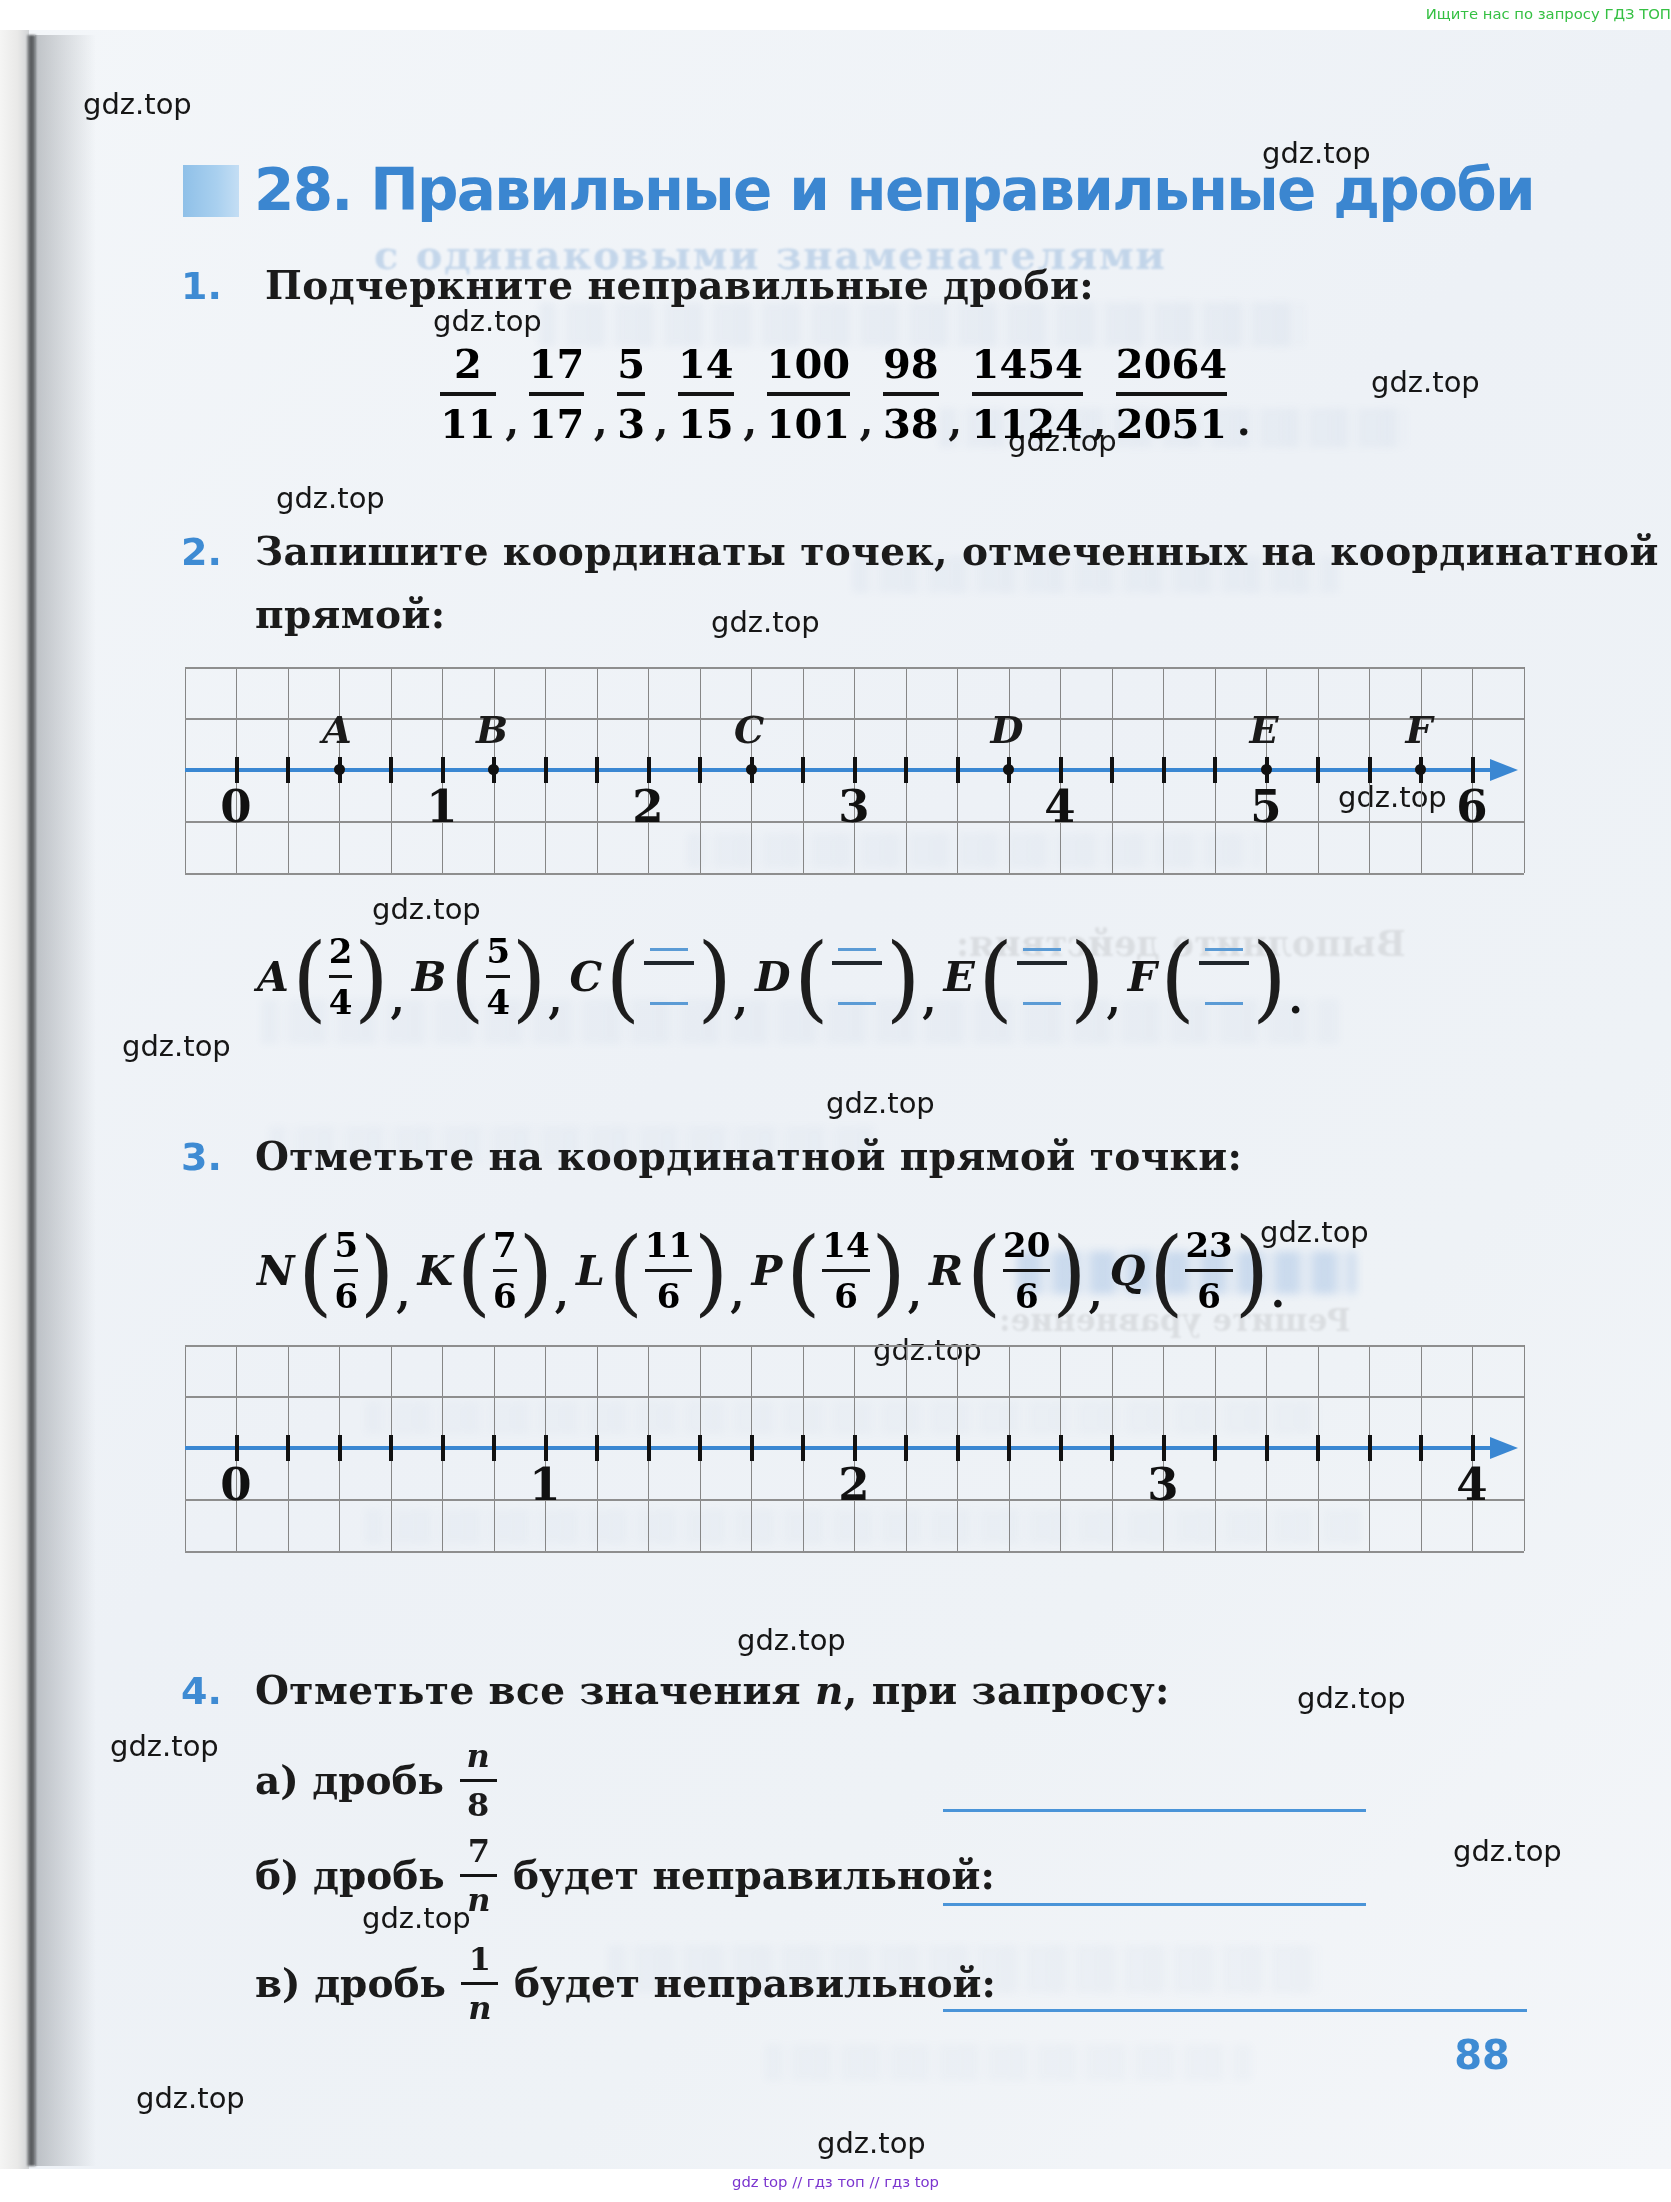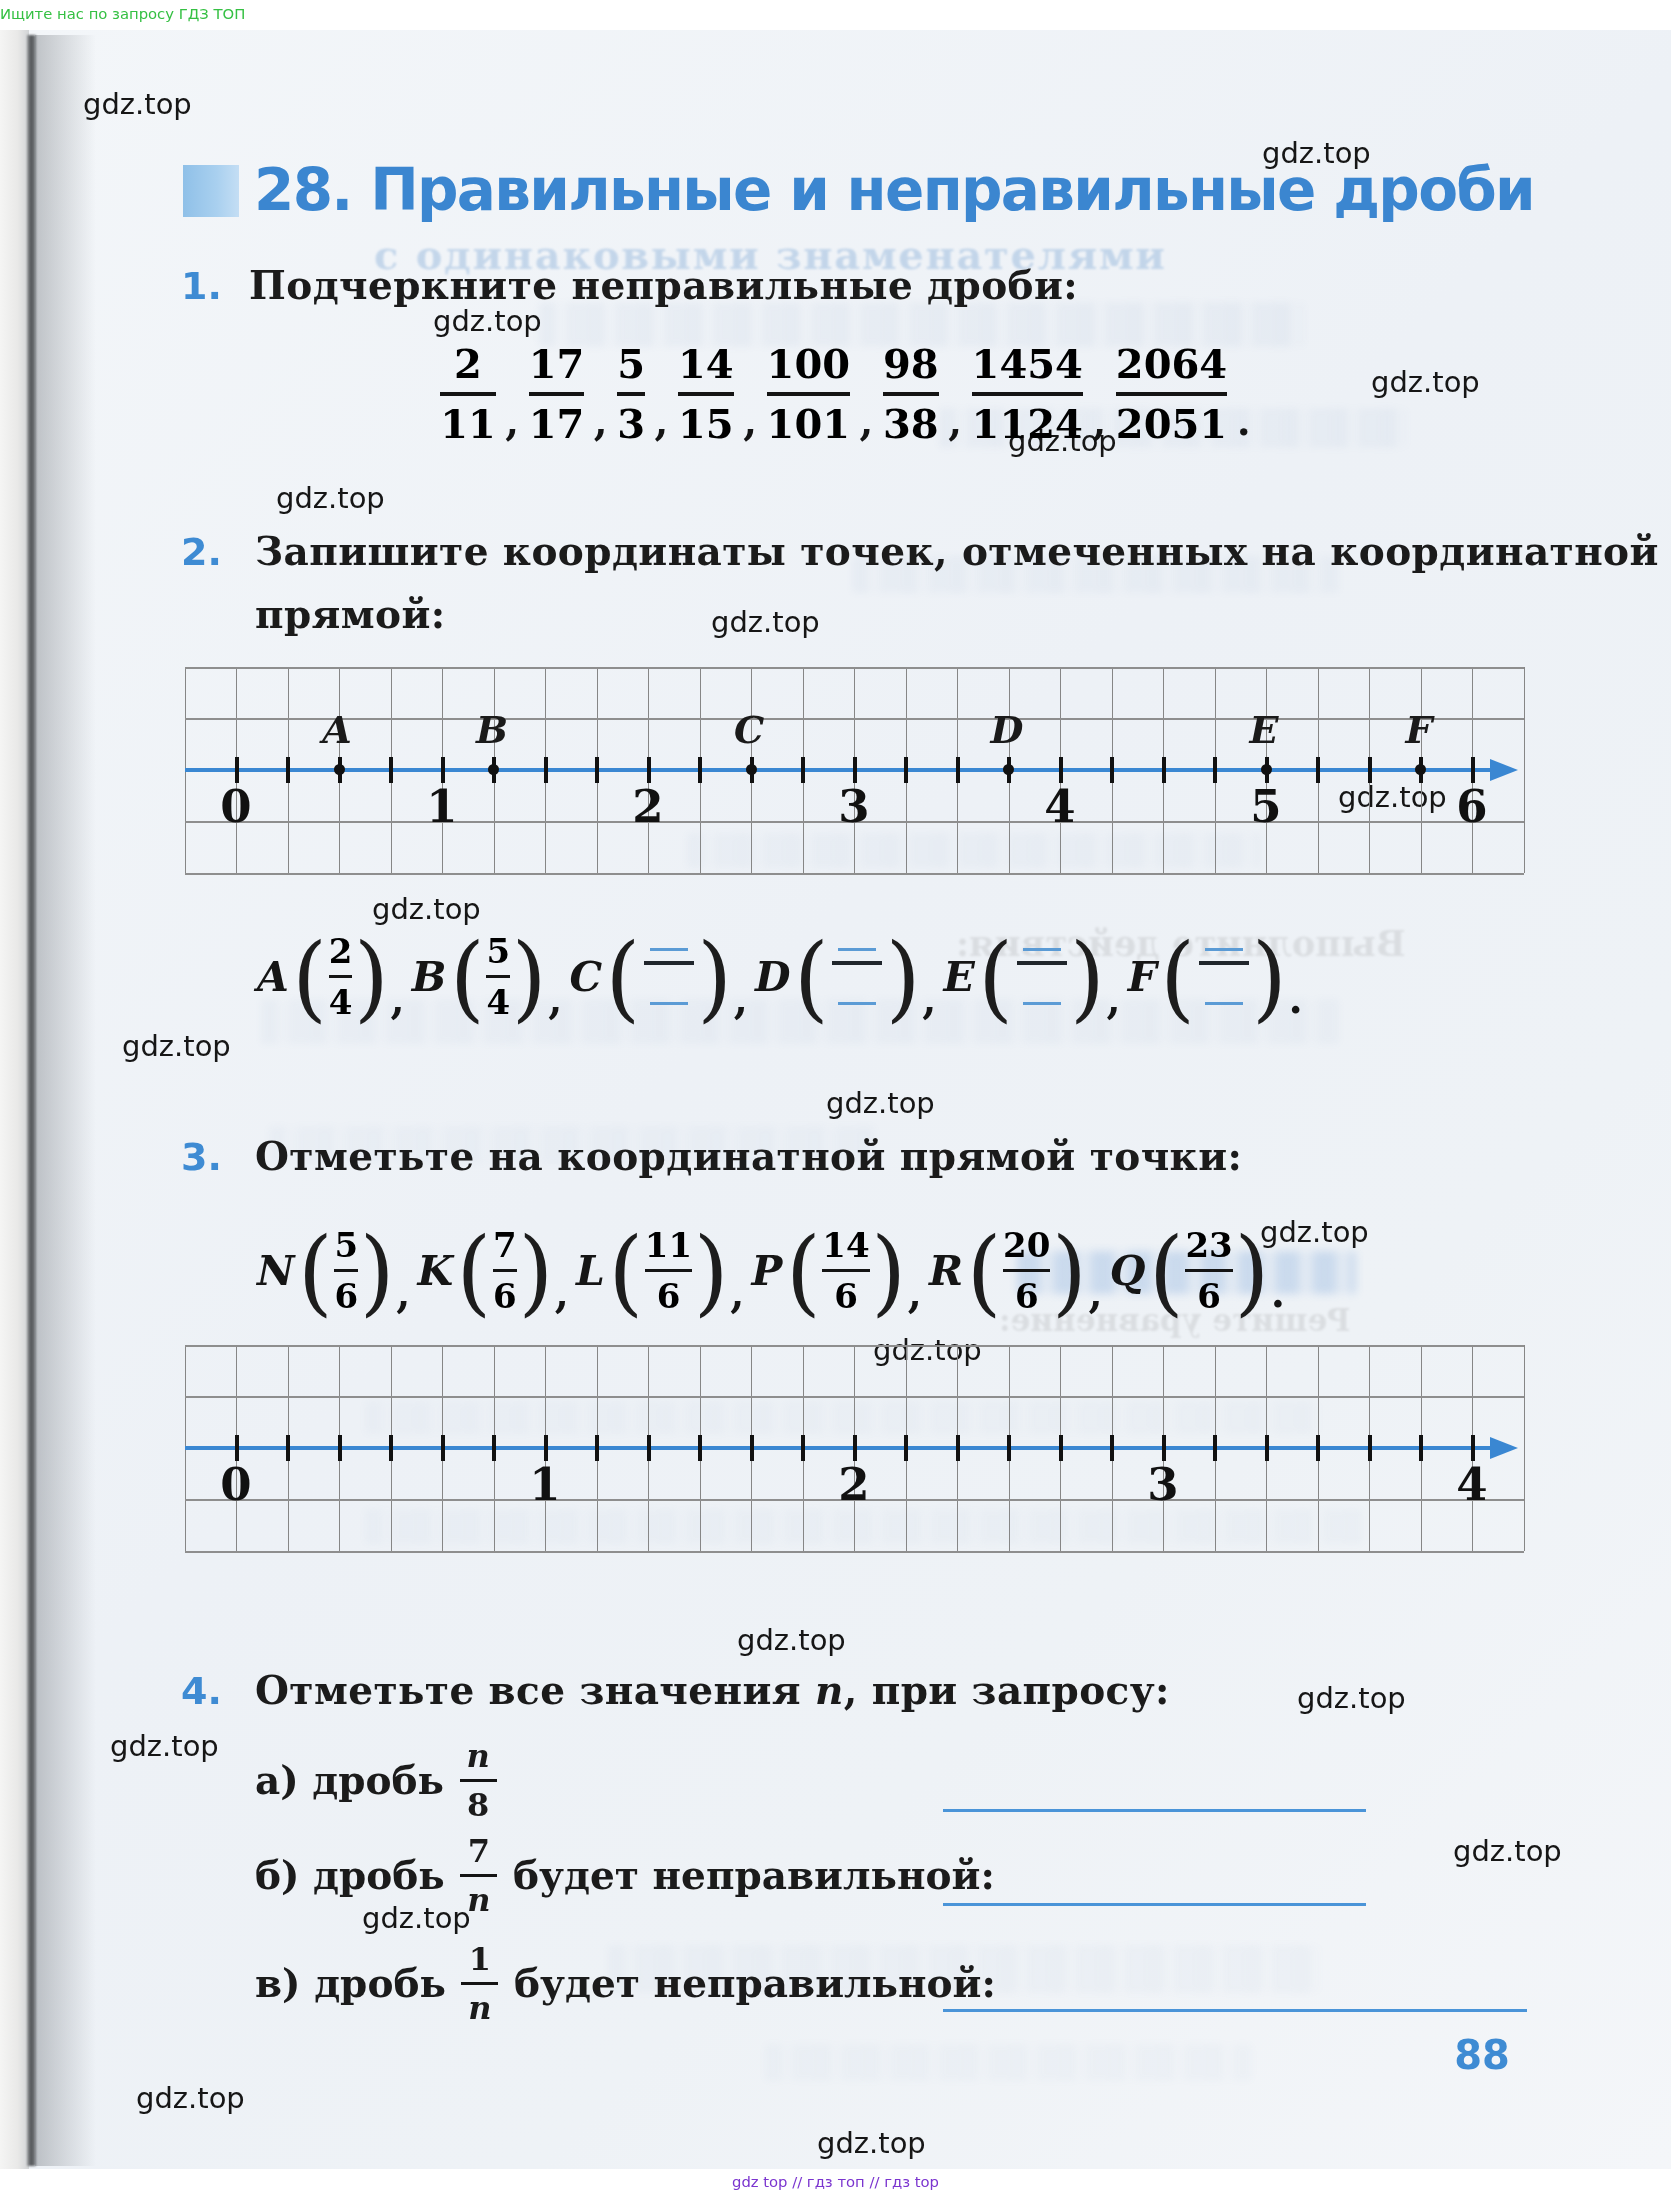--- a/index.html
+++ b/index.html
@@ -12,21 +12,21 @@
   .spine-left{position:absolute;left:0;top:29.5px;width:29px;height:2140px;
          background:linear-gradient(90deg,#f5f5f4 0%,#e9e9e8 60%,#d2d4d6 100%);}
   .spine-fold{position:absolute;left:27px;top:35px;width:8.7px;height:2131px;
          background:linear-gradient(90deg,#9b9ea1 0%,#4e5154 45%,#86898c 100%);
          filter:blur(0.9px);}
   .spine-shadow{position:absolute;left:35px;top:35px;width:61px;height:2131px;
          background:linear-gradient(90deg,rgba(105,110,116,.38),rgba(105,110,116,0));}
   .band-top{position:absolute;left:0;top:0;width:1671px;height:29.5px;background:#fff;}
   .band-bottom{position:absolute;left:0;top:2169px;width:1671px;height:33px;background:#fff;}
   
-  .promo-top{position:absolute;left:0;top:5.2px;width:1671px;text-align:left;
+  .promo-top{position:absolute;left:0;top:5.2px;width:1671px;text-align:right;
          font-family:"DejaVu Sans",sans-serif;font-size:14.8px;color:#35c043;}
   .footer-line{position:absolute;left:0;top:2173px;width:1671px;text-align:center;
          font-family:"DejaVu Sans",sans-serif;font-size:14.8px;color:#7b35cf;}
   .page-num{position:absolute;left:1443px;top:2032px;width:78px;text-align:center;
          font-family:"DejaVu Sans",sans-serif;font-weight:bold;font-size:40px;color:#3e8bd3;}
   
   .wm{position:absolute;font-family:"DejaVu Sans",sans-serif;font-size:29px;color:#161616;
       white-space:nowrap;}
   
   .ghost-text{position:absolute;color:#5f93cc;opacity:.30;filter:blur(1px);
@@ -139,21 +139,21 @@
     <div class="wm" style="left: 1453px; top: 1834px;">gdz.top</div>
     <div class="wm" style="left: 362px; top: 1901px;">gdz.top</div>
     <div class="wm" style="left: 136px; top: 2081px;">gdz.top</div>
     <div class="wm" style="left: 817px; top: 2126px;">gdz.top</div>
   </div>
 
 <div class="title-square"></div>
 <div class="title-text">28. Правильные и неправильные дроби</div>
 
 <div class="task-num" style="left:181px;top:264px;">1.</div>
-<div class="task-heading" style="left:249px;top:262px;">Подчеркните неправильные дроби:</div>
+<div class="task-heading" style="left:265px;top:262px;">Подчеркните неправильные дроби:</div>
 <div class="frac-row" id="t1-fracs">
     <span class="frac ">
       <span>2</span>
       <div class="bar"></div>
       <span>11</span>
     </span>
     <span class="sep">,</span>
     <span class="frac ">
       <span>17</span>
       <div class="bar"></div>

